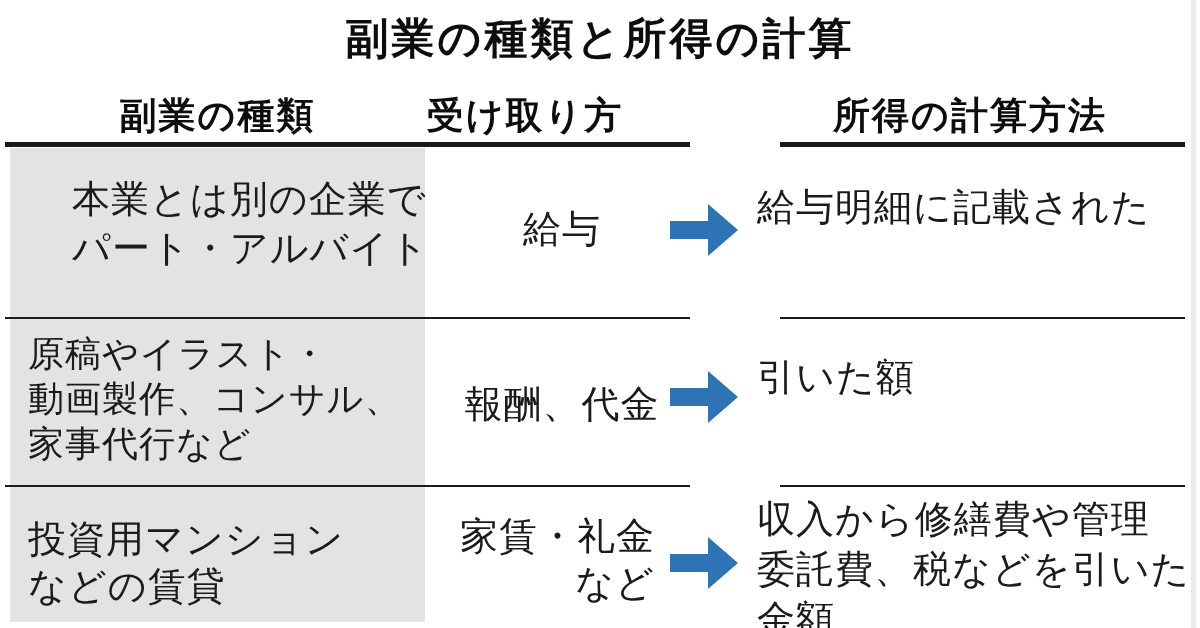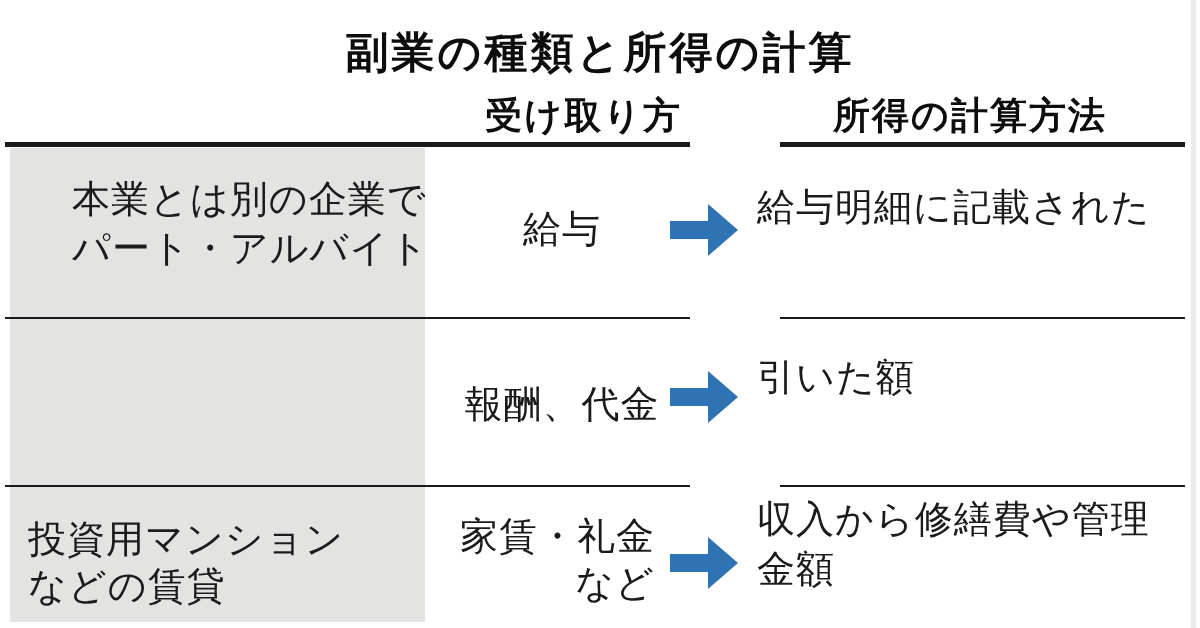--- a/index.html
+++ b/index.html
@@ -15,41 +15,41 @@
   .canvas{
     position:relative;
     width:1200px;
     height:628px;
     background:#ffffff;
     overflow:hidden;
     color:#1b1b1b;
   }
   .title{
     position:absolute;
-    left:0; top:24px;
+    left:0; top:10px;
     width:1200px;
     text-align:center;
     font-size:43px;
     font-weight:bold;
     letter-spacing:3px;
     color:#0d0d0d;
     white-space:nowrap;
   }
   .col-header{
     position:absolute;
     top:91px;
     font-size:37px;
     font-weight:bold;
     letter-spacing:2px;
     text-align:center;
     color:#0d0d0d;
     white-space:nowrap;
   }
   .hdr-1{left:10px;width:415px;}
-  .hdr-2{left:432px;width:250px;text-align:right;}
+  .hdr-2{left:400px;width:250px;}
   .hdr-3{left:760px;width:420px;}
   .rule{
     position:absolute;
     background:var(--line-black);
   }
   .rule-thick{height:5px;top:142px;}
   .rule-thin{height:2px;}
   .seg-left{left:5px;width:685px;}
   .seg-right{left:780px;width:405px;}
   .shade-col{
@@ -108,20 +108,21 @@
     background:#ececec;
   }
 </style>
 </head>
 <body>
 
 <div class="canvas">
 
   <div class="title">副業の種類と所得の計算</div>
 
+  <div class="col-header hdr-1">副業の種類</div>
   <div class="col-header hdr-2">受け取り方</div>
   <div class="col-header hdr-3">所得の計算方法</div>
 
   <div class="rule rule-thick seg-left"></div>
   <div class="rule rule-thick seg-right"></div>
 
   <div class="shade-col"></div>
 
   <div class="rule rule-thin seg-left" style="top:317px;"></div>
   <div class="rule rule-thin seg-right" style="top:317px;"></div>
@@ -136,20 +137,25 @@
     <div>給与</div>
   </div>
   <div class="arrow arrow-1">
     <div class="shaft"></div>
     <div class="head"></div>
   </div>
   <div class="cell cell-calc r1-calc">
     <div>給与明細に記載された</div>
   </div>
 
+  <div class="cell cell-type r2-type">
+    <div>原稿やイラスト・</div>
+    <div>動画製作、コンサル、</div>
+    <div>家事代行など</div>
+  </div>
   <div class="cell cell-receive r2-receive">
     <div>報酬、代金</div>
   </div>
   <div class="arrow arrow-2">
     <div class="shaft"></div>
     <div class="head"></div>
   </div>
   <div class="cell cell-calc r2-calc">
     <div>引いた額</div>
   </div>
@@ -161,18 +167,19 @@
   <div class="cell cell-receive-right r3-receive">
     <div>家賃・礼金</div>
     <div>など</div>
   </div>
   <div class="arrow arrow-3">
     <div class="shaft"></div>
     <div class="head"></div>
   </div>
   <div class="cell cell-calc r3-calc">
     <div>収入から修繕費や管理</div>
+    <div>委託費、税などを引いた</div>
     <div>金額</div>
   </div>
 
   <div class="edge-strip"></div>
 
 </div>
 
 </body></html>

